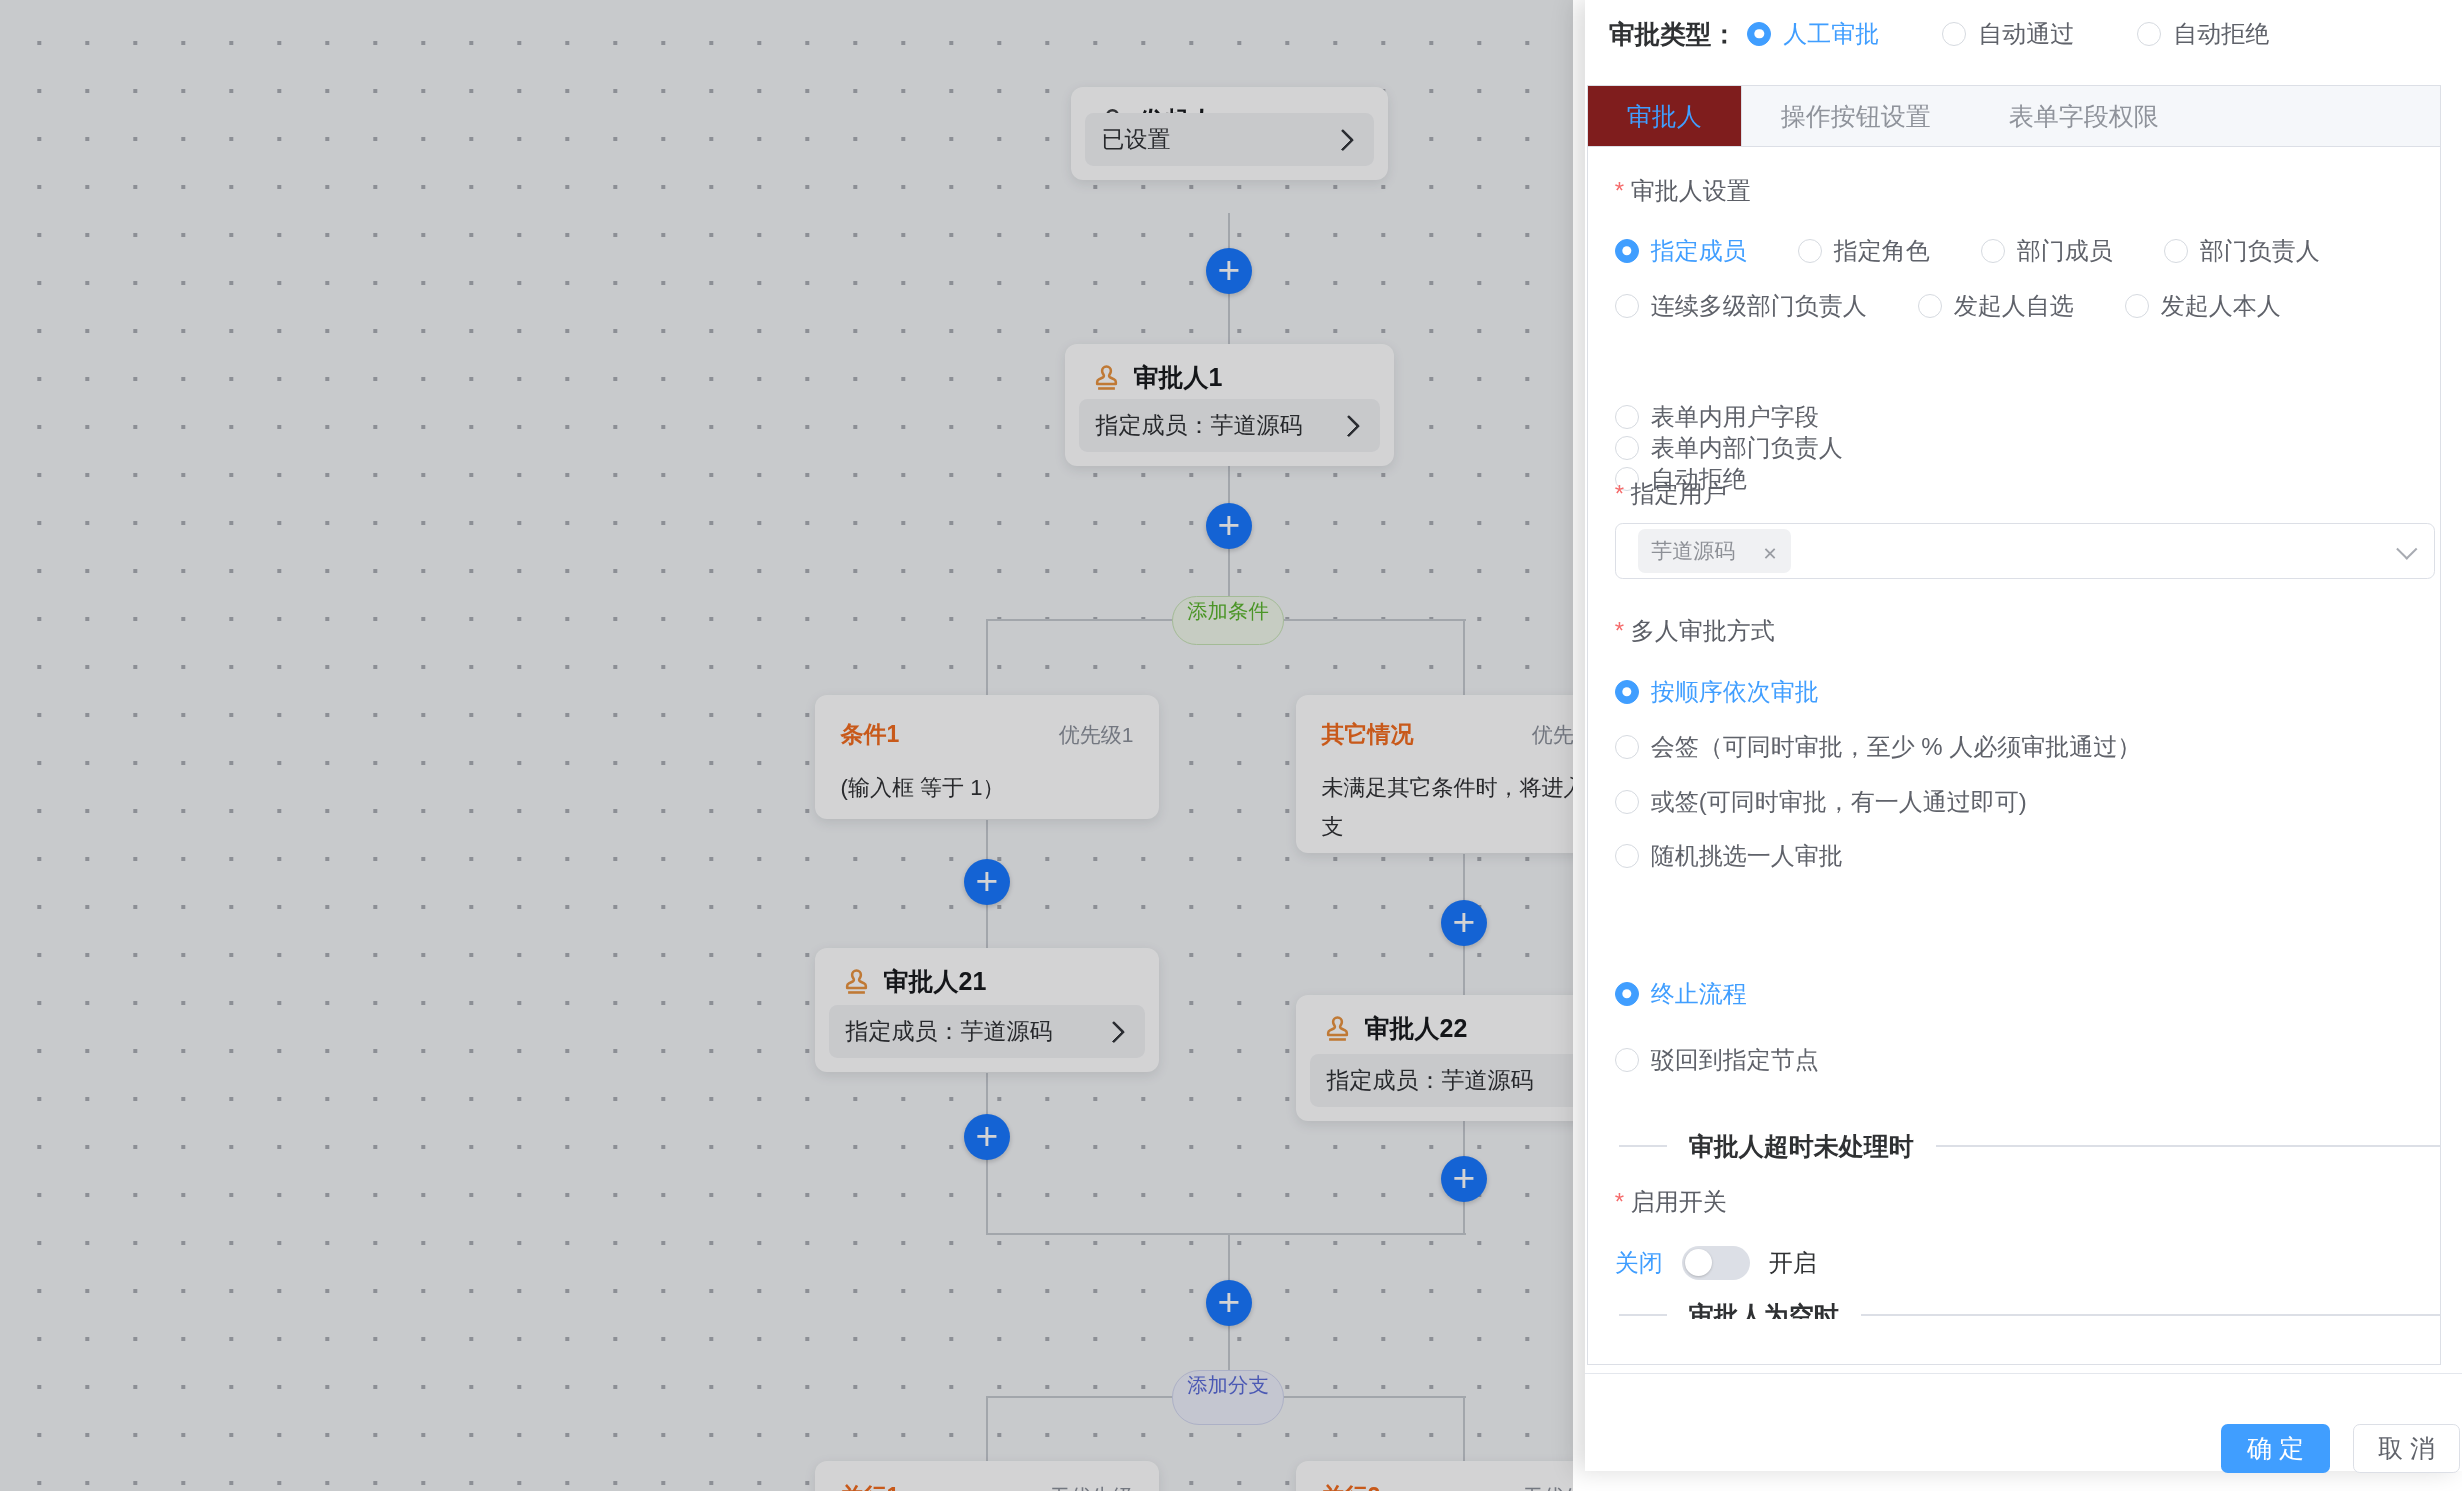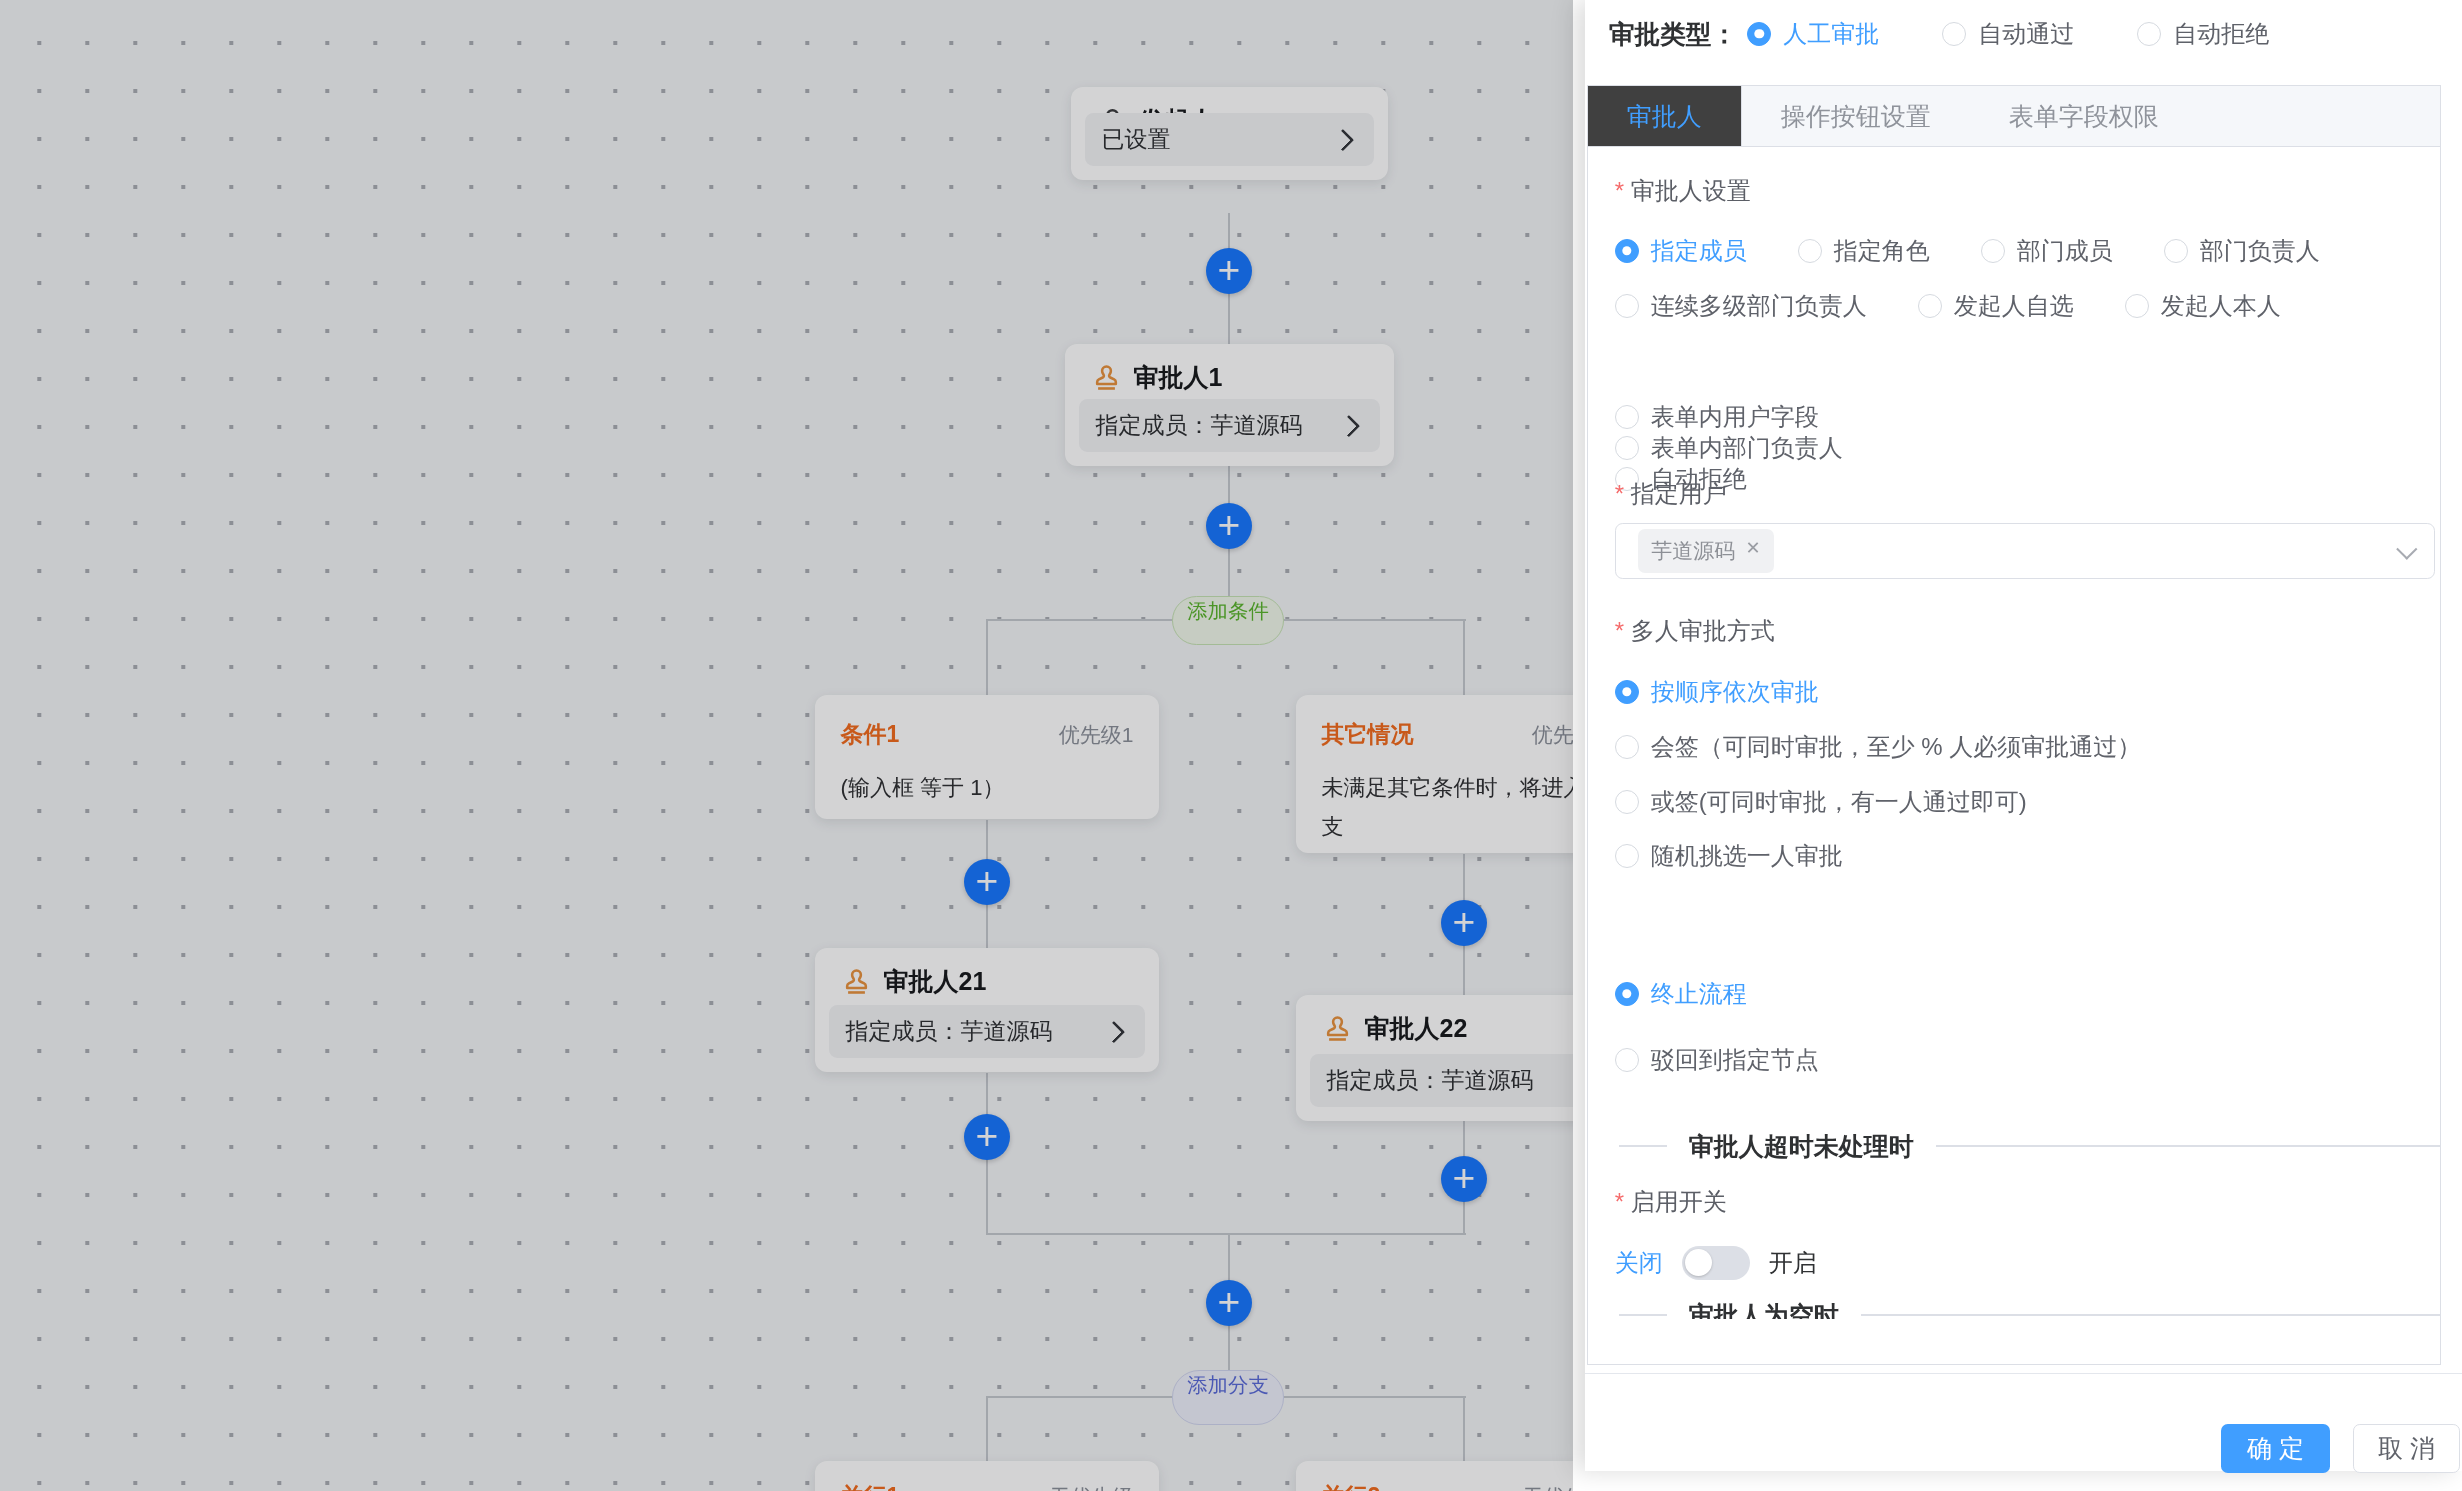--- a/index.html
+++ b/index.html
@@ -40,33 +40,33 @@
 
   .rd{display:inline-flex;align-items:center;font-size:24px;color:#5f626a;height:31px;white-space:nowrap;}
   .rd .c{width:24px;height:24px;border-radius:50%;border:1.7px solid #d6dae0;background:#fff;margin-right:12px;box-sizing:border-box;position:relative;flex:none;}
   .rd.sel{color:#409eff;}
   .rd.sel .c{background:#409eff;border-color:#409eff;}
   .rd.sel .c::after{content:"";position:absolute;left:50%;top:50%;width:9.4px;height:9.4px;border-radius:50%;background:#fff;transform:translate(-50%,-50%);}
 
   #tabs{position:absolute;left:1.7px;top:85px;width:854px;height:1280px;border:0.9px solid #dcdfe6;box-sizing:border-box;background:#fff;}
   #tabbar{position:absolute;left:0;top:0;right:0;height:60px;background:#f5f7fa;border-bottom:0.9px solid #dcdfe6;display:flex;}
   .tab{height:60px;line-height:60px;padding:0 39px;font-size:25px;color:#8f939b;box-sizing:border-box;}
-  .tab.active{background:#404040;color:#409eff;border-right:0.9px solid #dcdfe6;height:60px;}
+  .tab.active{background:#7f1d1d;color:#409eff;border-right:0.9px solid #dcdfe6;height:60px;}
 
   #tabcontent{position:absolute;left:0;top:60px;right:0;height:1173px;overflow:hidden;}
   .abs{position:absolute;}
   .flabel{font-size:24px;color:#5b5e66;}
   .flabel::before{content:"*";color:#f56c6c;margin-right:6.8px;}
   .radio-row{position:absolute;left:27px;display:flex;}
   .radio-row .rd{margin-right:51px;}
   .vopt{position:absolute;left:27px;}
 
   #user-select{position:absolute;left:27px;top:377px;width:820px;height:56px;border:1.7px solid #dcdfe6;border-radius:7.7px;
     box-sizing:border-box;display:flex;align-items:center;padding:0 22px;}
-  #user-select .tag{display:flex;align-items:flex-start;background:#f0f1f3;border-radius:7px;padding:7.7px 13.6px;font-size:21px;color:#8d9096;}
+  #user-select .tag{display:flex;align-items:flex-end;background:#f0f1f3;border-radius:7px;padding:7.7px 13.6px;font-size:21px;color:#8d9096;gap:17px;}
   #user-select .x{margin-left:10.2px;font-size:18px;color:#9a9da3;}
   #user-select .dn{margin-left:auto;width:12.8px;height:12.8px;border-right:2.6px solid #a8abb2;border-bottom:2.6px solid #a8abb2;transform:rotate(45deg) translateY(-3.4px);}
 
   .divider{position:absolute;left:31px;width:823px;display:flex;align-items:center;height:34px;}
   .divider::before{content:"";width:48px;height:1.7px;background:#dcdfe6;margin-right:22px;}
   .divider::after{content:"";flex:1;height:1.7px;background:#dcdfe6;margin-left:22px;}
   .divider .t{font-size:25px;font-weight:700;color:#2f3133;white-space:nowrap;}
 
   #switch-row{position:absolute;left:27px;top:1100px;display:flex;align-items:center;}
   #switch-row .off{font-size:24px;color:#409eff;margin-right:19px;}

